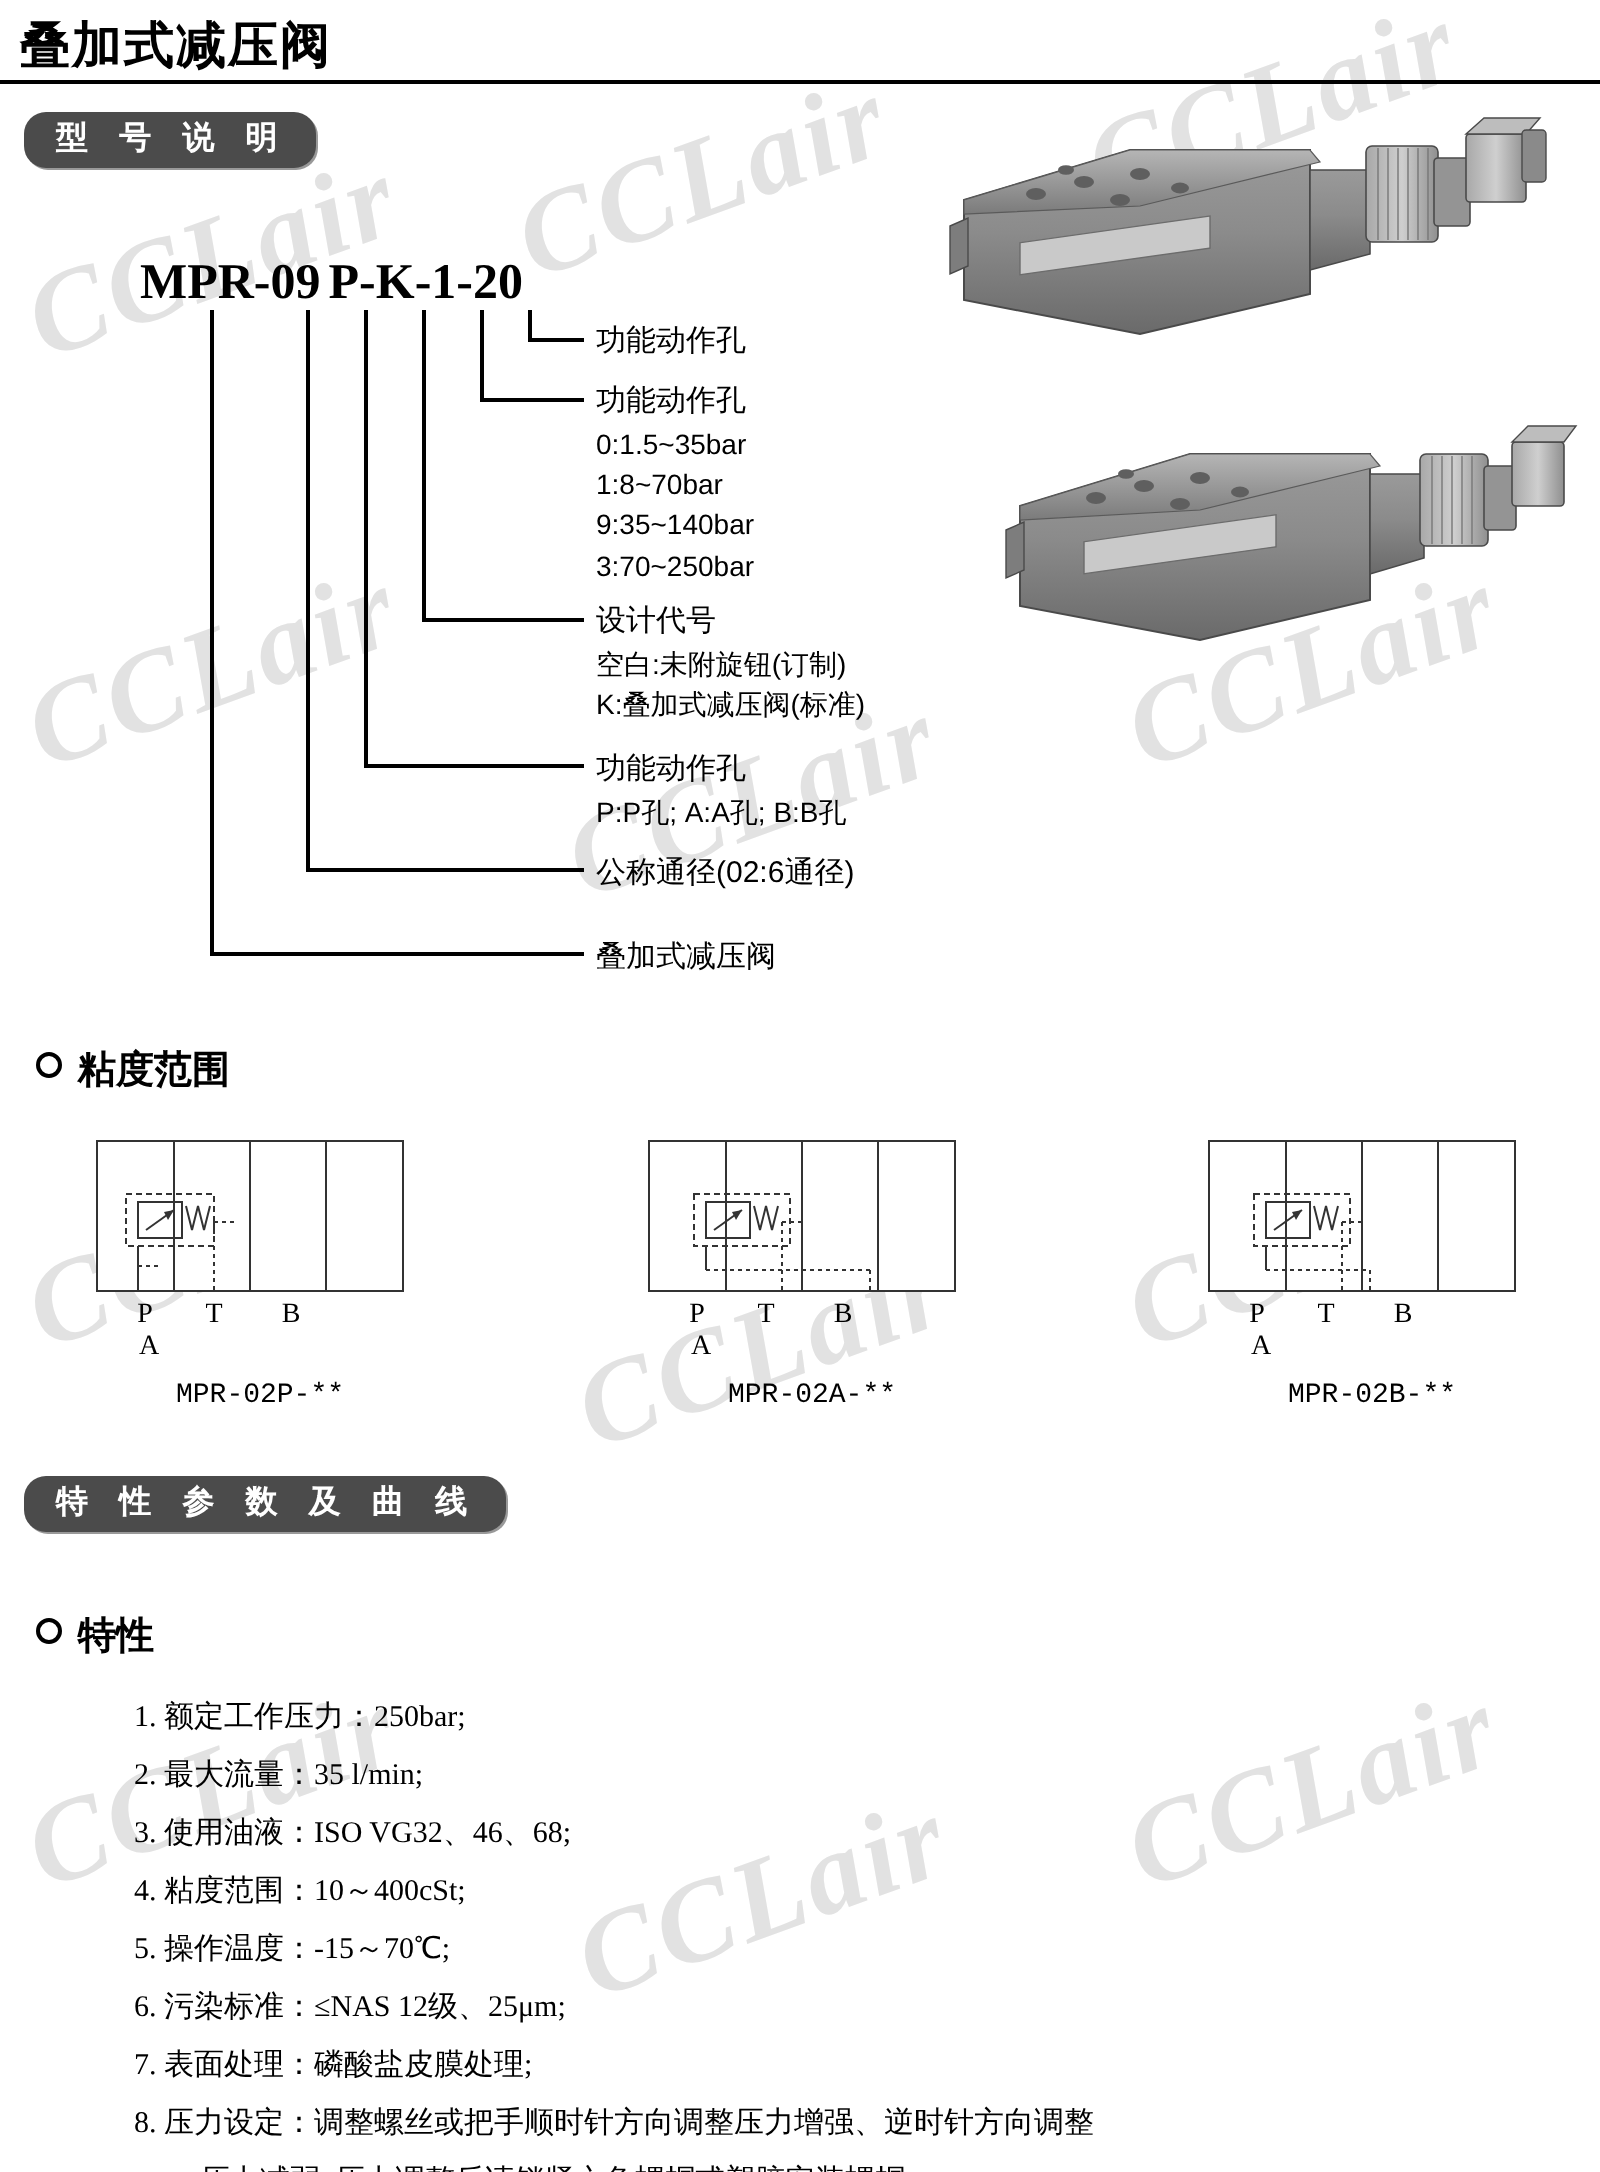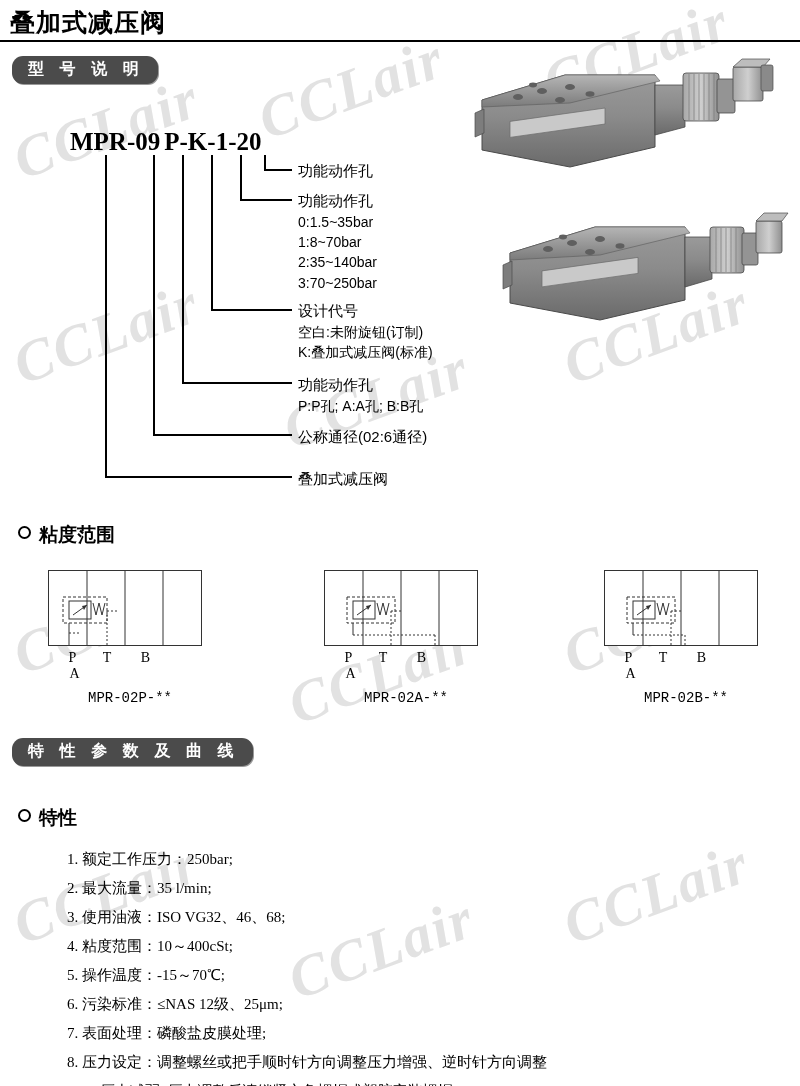--- a/index.html
+++ b/index.html
@@ -261,21 +261,21 @@
 <div class="leader" style="left:105px; top:476px; width:187px; height:1.5px;"></div>
 
 <div class="exp" style="left:298px; top:160px;">
   <span class="main">功能动作孔</span>
 </div>
 
 <div class="exp" style="left:298px; top:190px;">
   <span class="main">功能动作孔</span><br>
   <b>0:1.5~35bar</b><br>
   <b>1:8~70bar</b><br>
-  <b>2:35~140bar</b><br>
+  <b>9:35~140bar</b><br>
   <b>3:70~250bar</b>
 </div>
 
 <div class="exp" style="left:298px; top:300px;">
   <span class="main">设计代号</span><br>
   <span>空白:未附旋钮(订制)</span><br>
   <b>K:叠加式减压阀(标准)</b>
 </div>
 
 <div class="exp" style="left:298px; top:374px;">

